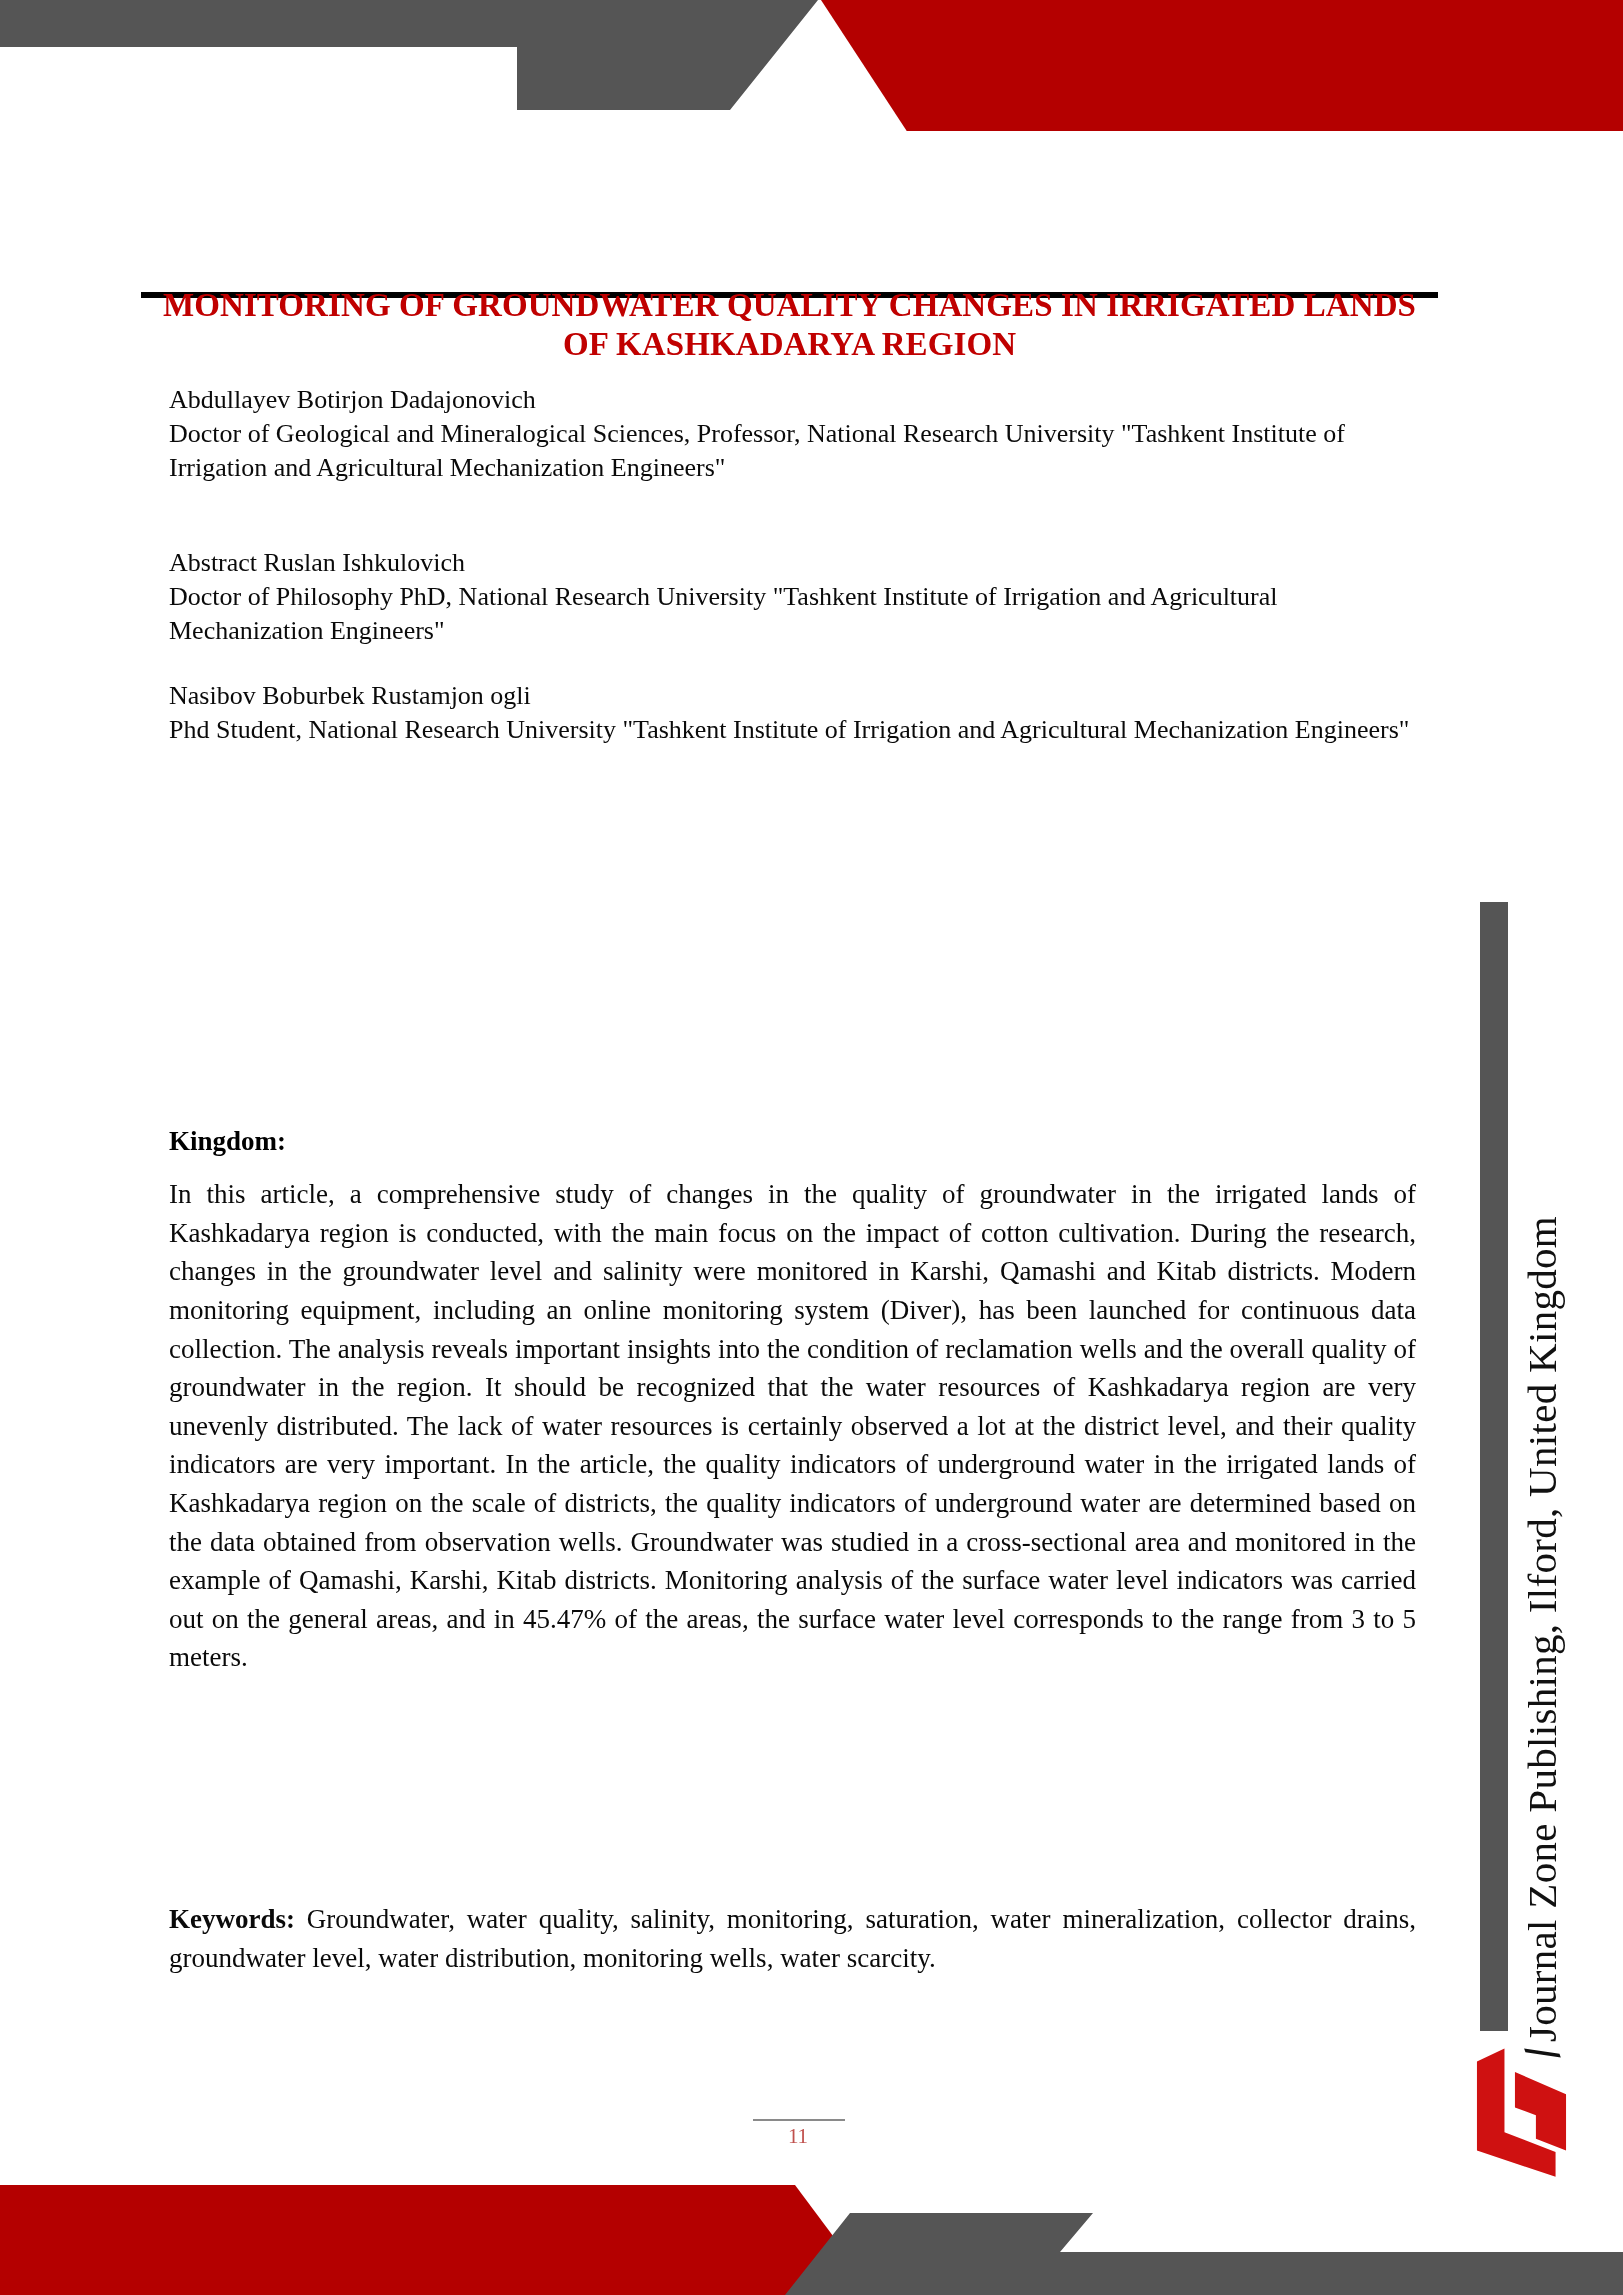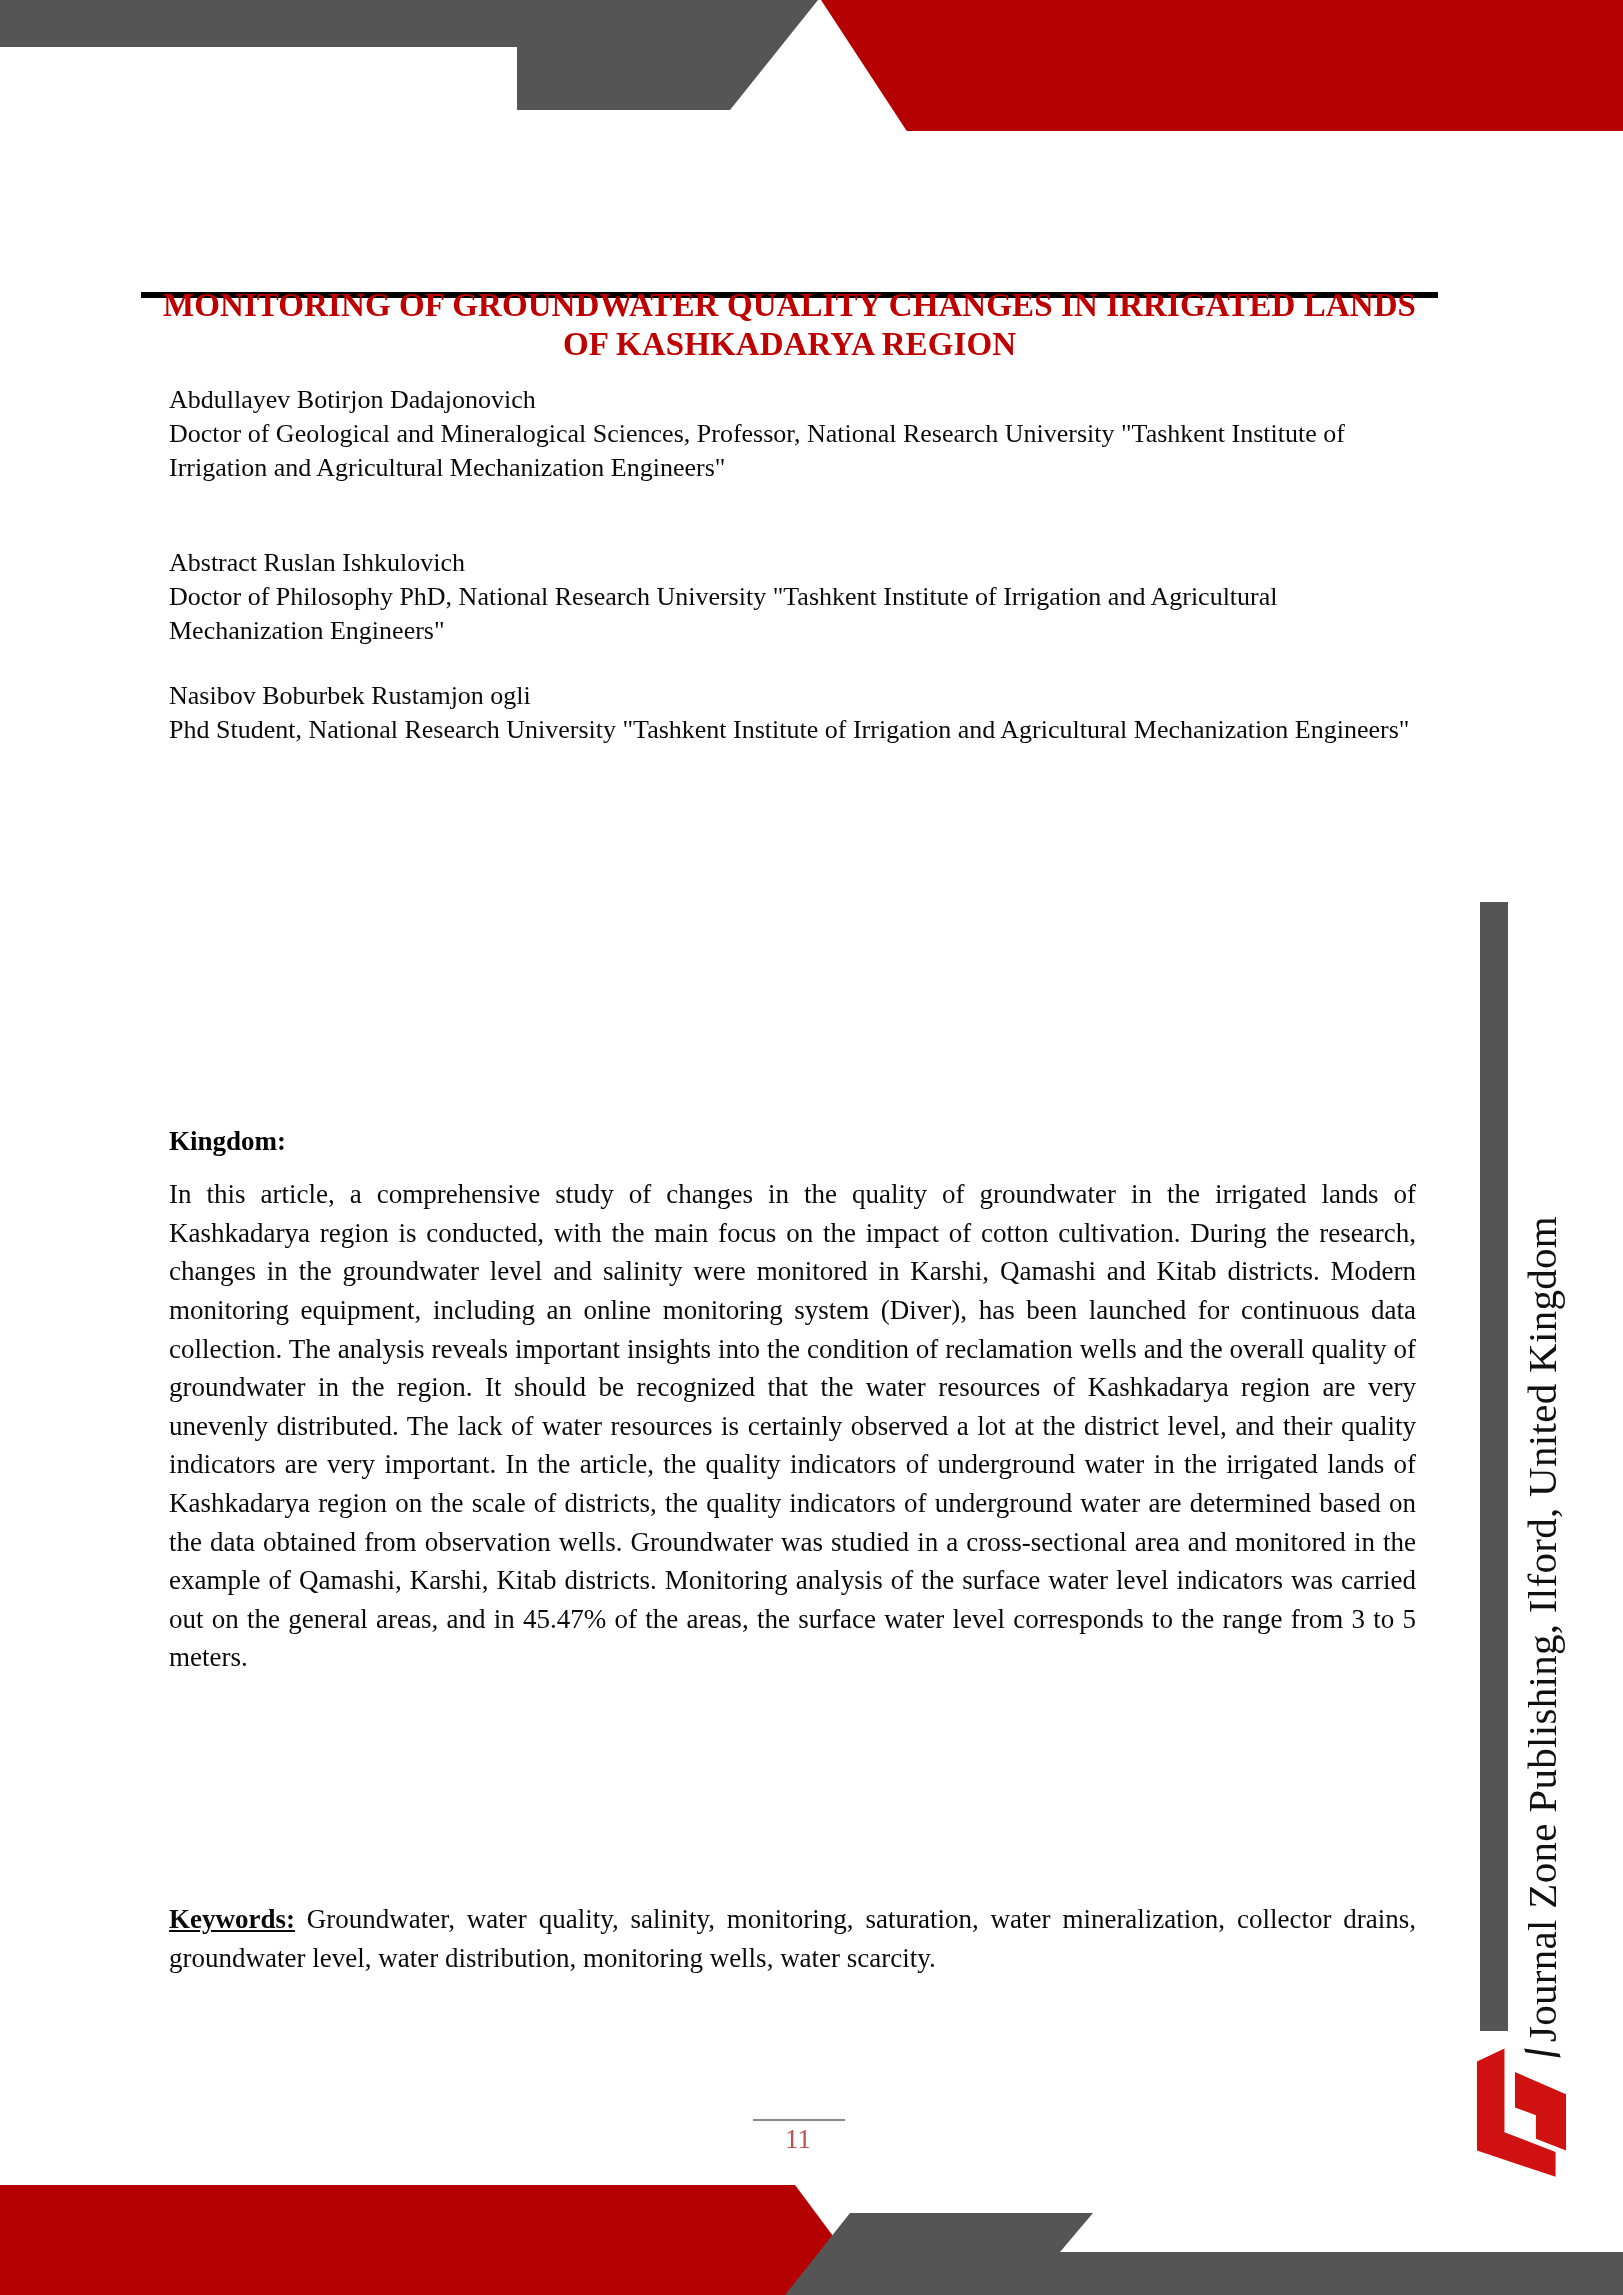--- a/index.html
+++ b/index.html
@@ -158,21 +158,21 @@
   .keywords-section {
     position: absolute;
     top: 1900px;
     left: 169px;
     width: 1247px;
     font-size: 27px;
     line-height: 1.43;
     text-align: justify;
     color: #0a0a0a;
   }
-  .keywords-label { font-weight: bold; text-decoration: underline; }
+  .keywords-label { font-weight: bold; }
 
   
   .pub-strip-bar {
     position: absolute;
     top: 902px;
     left: 1480px;
     width: 27.5px;
     height: 1129px;
     background: #555555;
   }
@@ -218,21 +218,21 @@
     height: 2px;
     background: #8a8a8a;
   }
   .page-number {
     position: absolute;
     top: 2124px;
     left: 726px;
     width: 144px;
     text-align: center;
     font-family: "Liberation Serif", serif;
-    font-size: 27px;
+    font-size: 21px;
     color: #c0504d;
   }
 </style>
 </head>
 <body>
 
 <div class="page">
 
   <div class="banner banner-top">
     <div class="shape top-gray2"></div>

